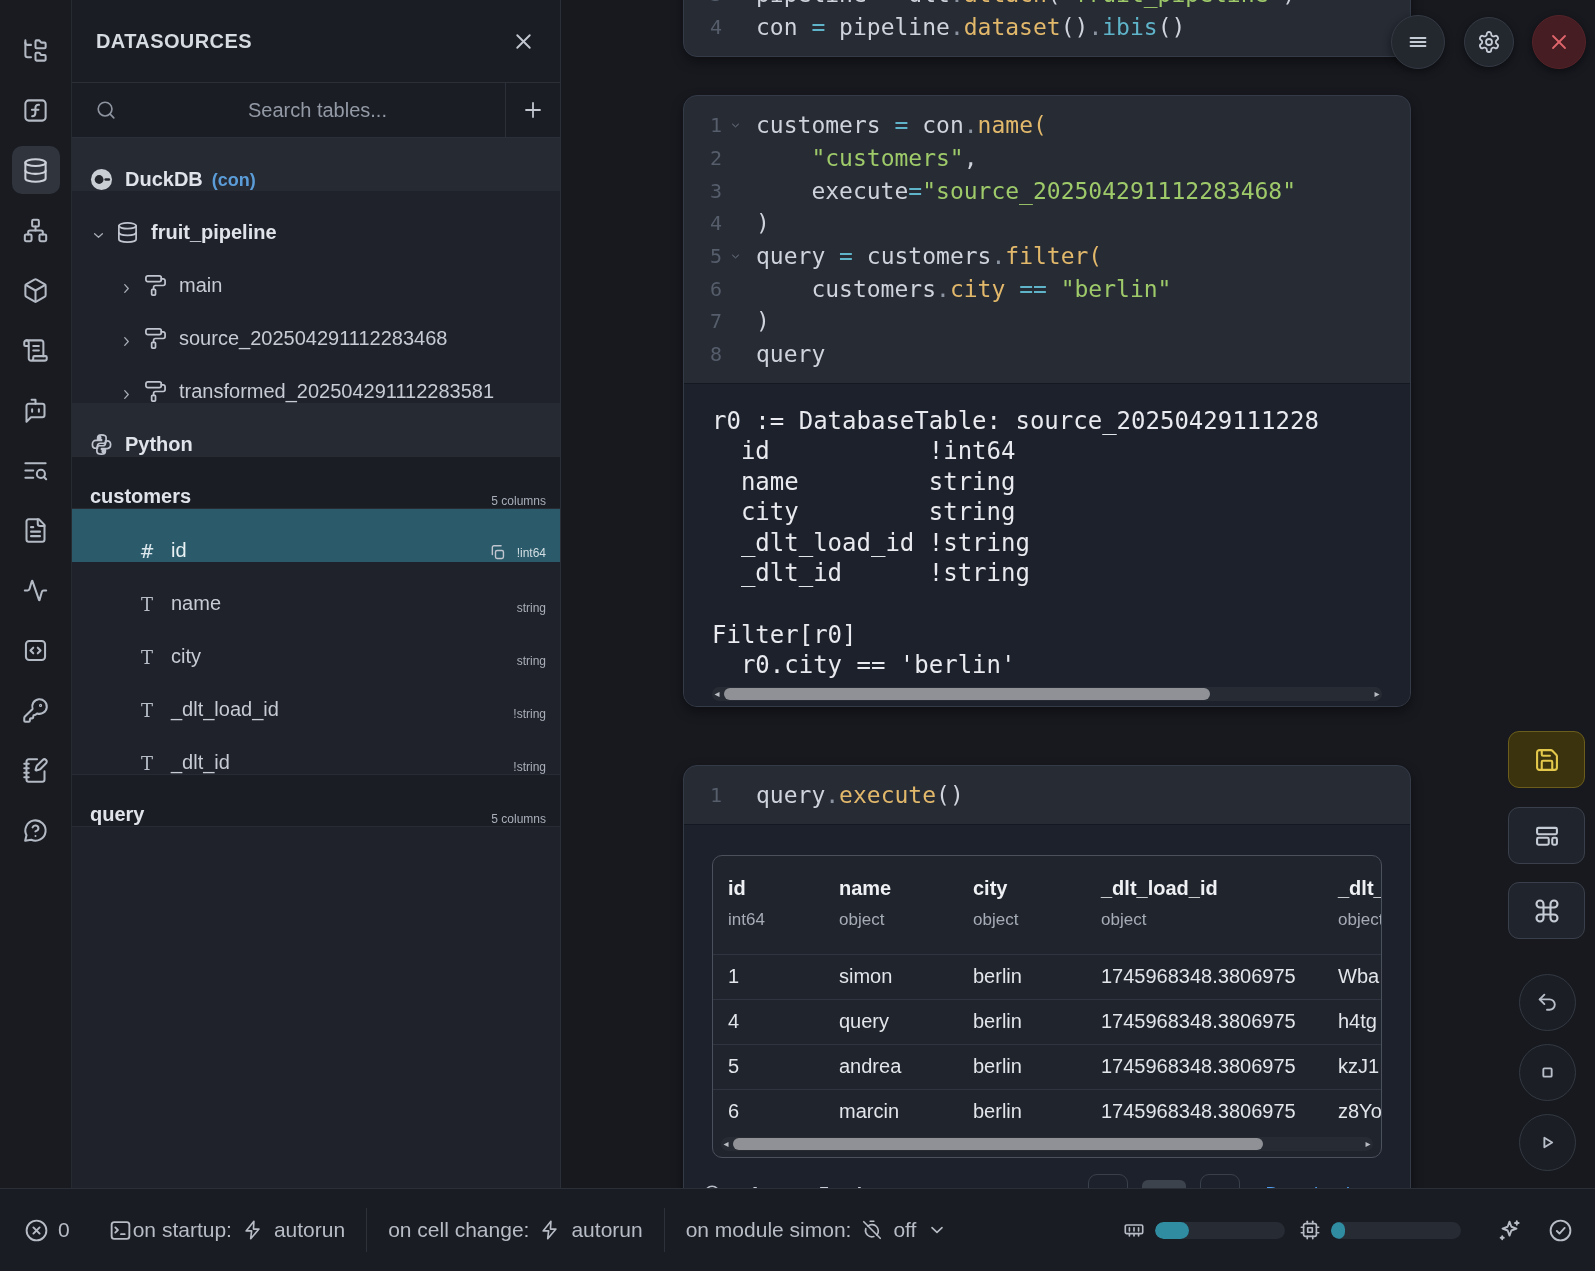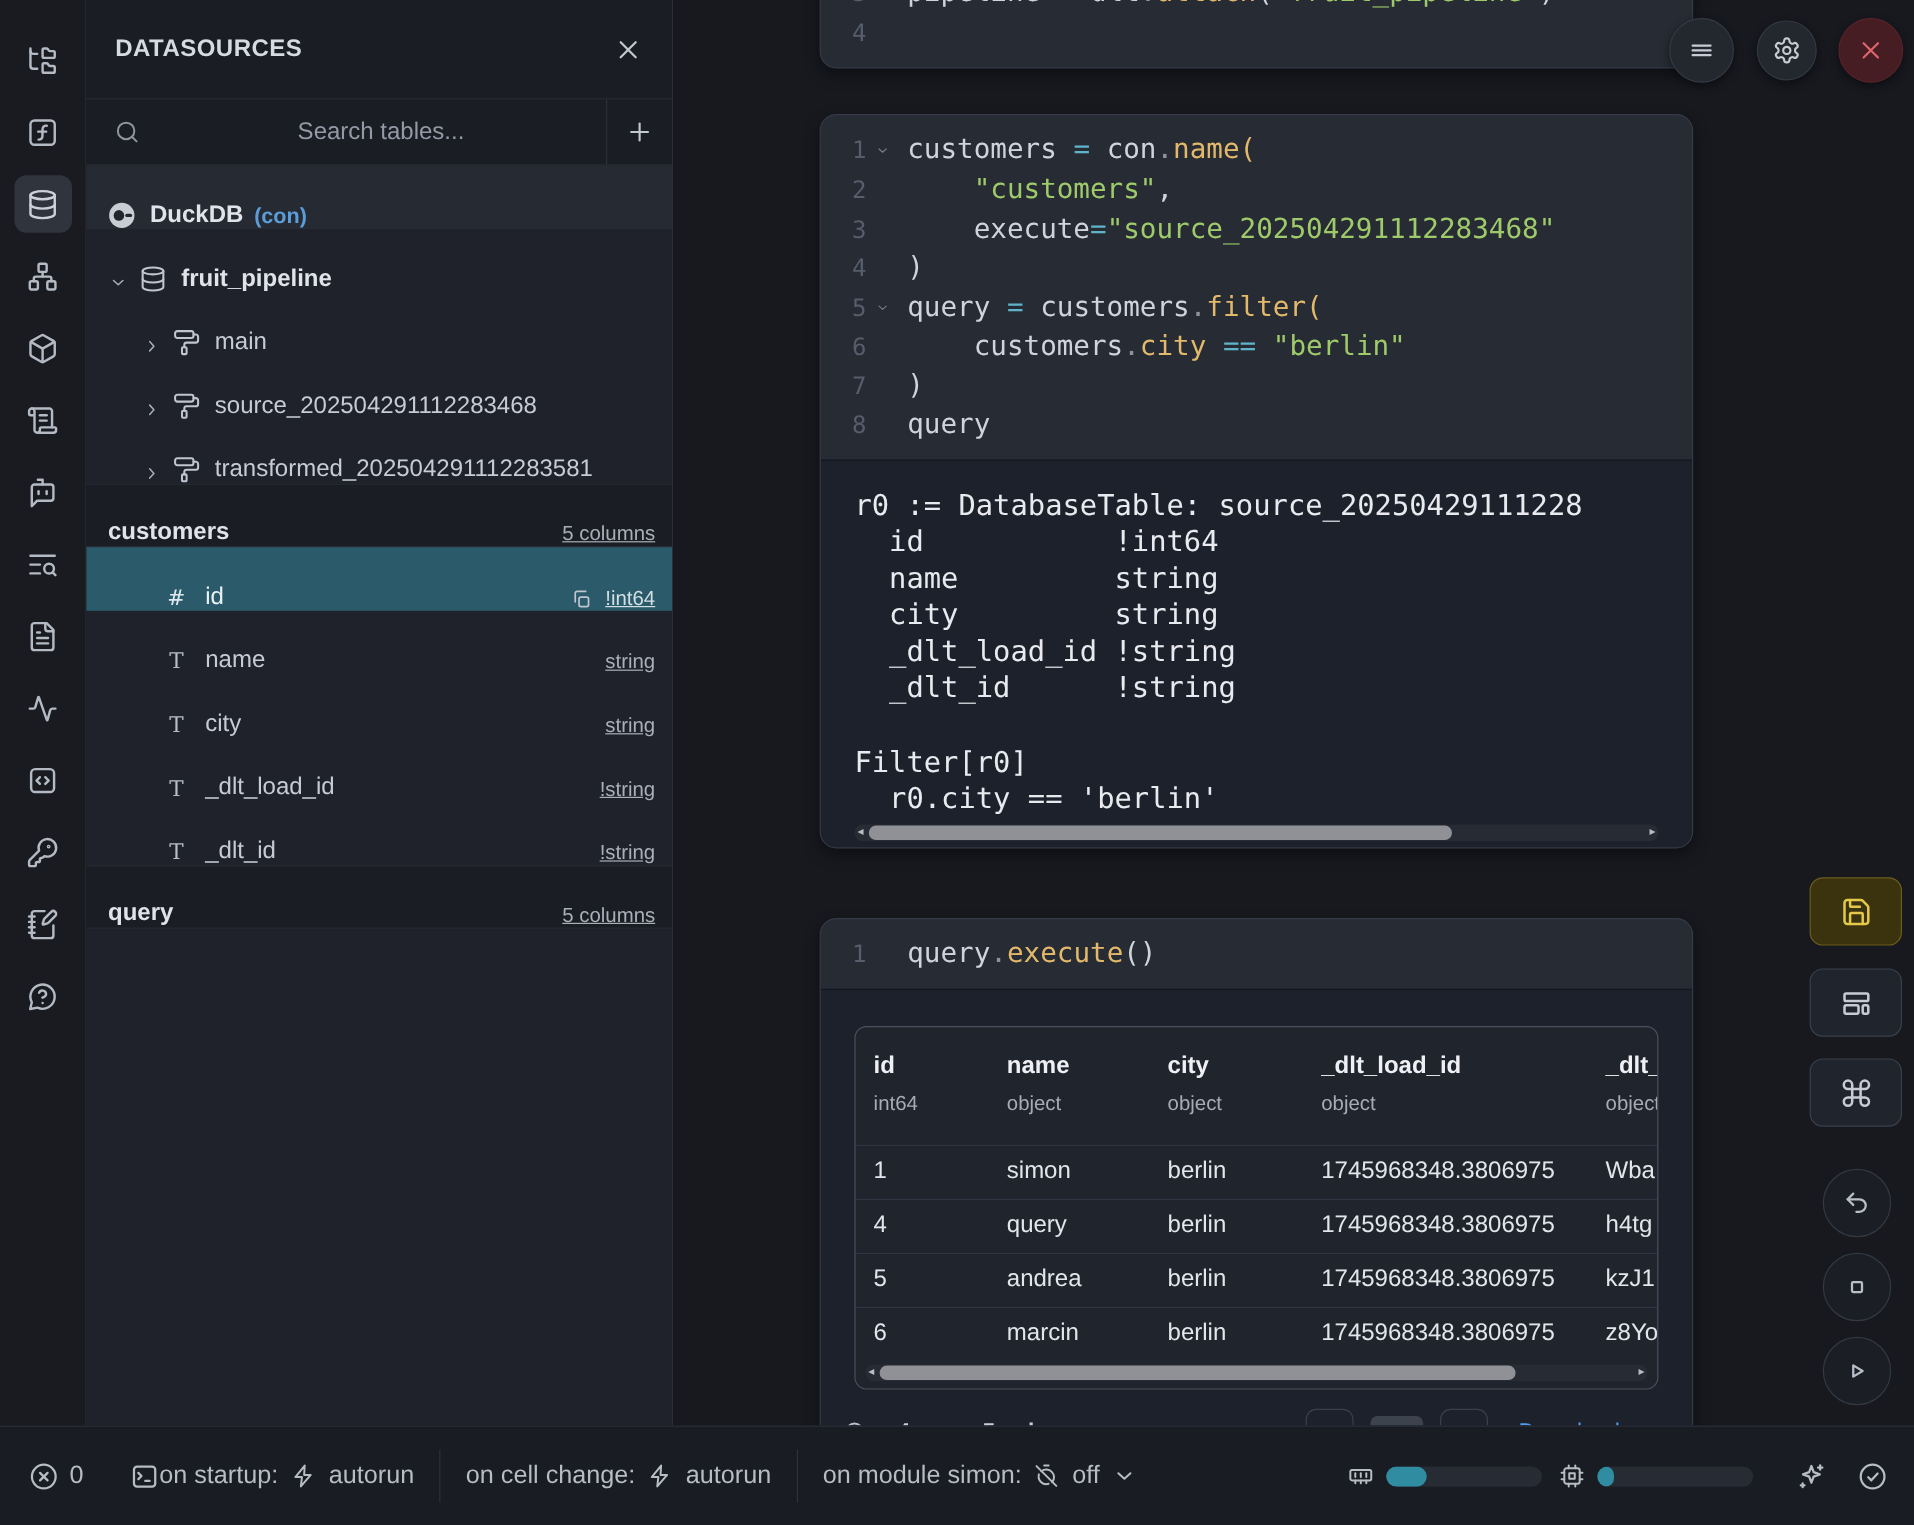--- a/index.html
+++ b/index.html
@@ -30,21 +30,21 @@
   .ds-title{font-size:20px;font-weight:bold;color:#d6dae1;letter-spacing:.4px;flex:1;}
   .ds-close{width:25px;height:25px;color:#c2c7d0;cursor:pointer;}
   .ds-search{height:54px;display:flex;align-items:center;border-bottom:1px solid #2b2f38;background:#1a1d23;}
   .ds-search .sicon{width:22px;height:22px;margin:0 13px 0 23px;color:#8e95a0;}
   .ds-search .ph{font-size:20px;color:#939aa6;flex:1;text-align:center;}
   .ds-add{width:54px;height:54px;border-left:1px solid #2b2f38;display:flex;align-items:center;justify-content:center;color:#c2c7d0;}
   .ds-add .ico{width:24px;height:24px;}
   .ds-row{height:53px;display:flex;align-items:flex-end;font-size:20px;color:#c6cbd4;padding:0 14px 0 18px;box-sizing:border-box;white-space:nowrap;}
   .ds-row .ico{width:23px;height:23px;margin-right:12px;color:#c0c5cf;}
   .ds-row .chev{width:17px;height:17px;margin-right:9px;color:#a8aeb8;}
-  .ds-row .right{margin-left:auto;font-size:17px;color:#a9afb9;display:flex;align-items:center;gap:10px;text-decoration:underline;}
+  .ds-row .right{margin-left:auto;font-size:12px;color:#a9afb9;display:flex;align-items:center;gap:10px;}
   .ds-row .right .ico{width:19px;height:19px;margin:0;}
   .ds-row.elevated{background:#262a33;}
   .ds-row.tbl{background:#1a1d24;border-top:1px solid #272b33;border-bottom:1px solid #272b33;}
   .ds-row.selected{background:#2b5b6a;color:#e8f1f4;}
   .ds-row.selected .right{color:#d3dfe4;}
   .ds-row.ind1{padding-left:46px;}
   .ds-row.ind2{padding-left:64px;}
   .bold{font-weight:bold;color:#e0e4ea;}
   .conn-alias{color:#5b9dd9;font-weight:bold;margin-left:9px;font-size:18px;}
   .dticon{width:22px;margin-right:13px;font-family:"DejaVu Serif",serif;font-size:18px;color:#b7bdc7;text-align:center;flex:none;}
@@ -353,20 +353,29 @@
         </span>
         <span class="ico ">
           <svg viewBox="0 0 24 24">
             <rect x="2" y="2" width="16" height="6" rx="2"></rect>
             <path d="M10 16v-2a2 2 0 0 1 2-2h8a2 2 0 0 0 2-2V7a2 2 0 0 0-2-2h-2"></path>
             <rect x="8" y="16" width="4" height="6" rx="1"></rect>
           </svg>
         </span>
         <span class="lbl">transformed_202504291112283581</span>
       </div>
+      <div class="ds-row elevated">
+        <span class="ico ">
+          <svg viewBox="0 0 24 24" fill="currentColor" stroke="none">
+            <path d="M11.9 2c-2.3 0-3.9.8-3.9 2.8V7h4v.8H6.1C4 7.8 2.5 9.2 2.5 11.9s1.5 4 3.6 4h1.7v-2.3c0-1.7 1.3-2.9 3-2.9h3.4c1.5 0 2.6-1.2 2.6-2.7V4.8C16.8 2.9 14.2 2 11.9 2Zm-1.6 1.7c.5 0 .9.4.9.9s-.4.9-.9.9-.9-.4-.9-.9.4-.9.9-.9Z"></path>
+            <path d="M12.1 22c2.3 0 3.9-.8 3.9-2.8V17h-4v-.8h5.9c2.1 0 3.6-1.4 3.6-4.1s-1.5-4-3.6-4h-1.7v2.3c0 1.7-1.3 2.9-3 2.9h-3.4c-1.5 0-2.6 1.2-2.6 2.7v3.2c0 1.9 2.6 2.8 4.9 2.8Zm1.6-1.7c-.5 0-.9-.4-.9-.9s.4-.9.9-.9.9.4.9.9-.4.9-.9.9Z"></path>
+          </svg>
+        </span>
+        <span class="bold">Python</span>
+      </div>
       <div class="ds-row tbl">
         <span class="bold">customers</span>
         <span class="right">5 columns</span>
       </div>
       <div class="ds-row ind2 selected">
         <span class="dticon">#</span>
         <span class="lbl">id</span>
         <span class="right">
           <span class="ico ">
             <svg viewBox="0 0 24 24">
@@ -409,21 +418,21 @@
         <span class="bold">query</span>
         <span class="right">5 columns</span>
       </div>
     </div>
 </div>
 
 <div id="main">
 
   <div class="cell" id="cell-top">
       <div class="codeline"><span class="ln">3</span><span class="fold"></span><span class="code"><span class="tv">pipeline </span><span class="to">= </span><span class="tv">dlt</span><span class="tp">.</span><span class="tf">attach</span><span class="tv">(</span><span class="ts">"fruit_pipeline"</span><span class="tv">)</span></span></div>
-      <div class="codeline"><span class="ln">4</span><span class="fold"></span></div>
+      <div class="codeline"><span class="ln">4</span><span class="fold"></span><span class="code"><span class="tv">con </span><span class="to">= </span><span class="tv">pipeline</span><span class="tp">.</span><span class="tf">dataset</span><span class="tv">()</span><span class="tp">.</span><span class="to">ibis</span><span class="tv">()</span></span></div>
     </div>
 
   <div class="cell" id="cell-query">
     <div class="codebox">
         <div class="codeline"><span class="ln">1</span><span class="fold"><span class="ico "><svg viewBox="0 0 24 24">
                 <path d="m6.5 9.5 5.5 5 5.5-5"></path>
               </svg></span></span><span class="code"><span class="tv">customers </span><span class="to">= </span><span class="tv">con</span><span class="tp">.</span><span class="tf">name(</span></span></div>
         <div class="codeline"><span class="ln">2</span><span class="fold"></span><span class="code"><span class="tv">    </span><span class="ts">"customers"</span><span class="tv">,</span></span></div>
         <div class="codeline"><span class="ln">3</span><span class="fold"></span><span class="code"><span class="tv">    execute</span><span class="to">=</span><span class="ts">"source_202504291112283468"</span></span></div>
         <div class="codeline"><span class="ln">4</span><span class="fold"></span><span class="code"><span class="tv">)</span></span></div>

